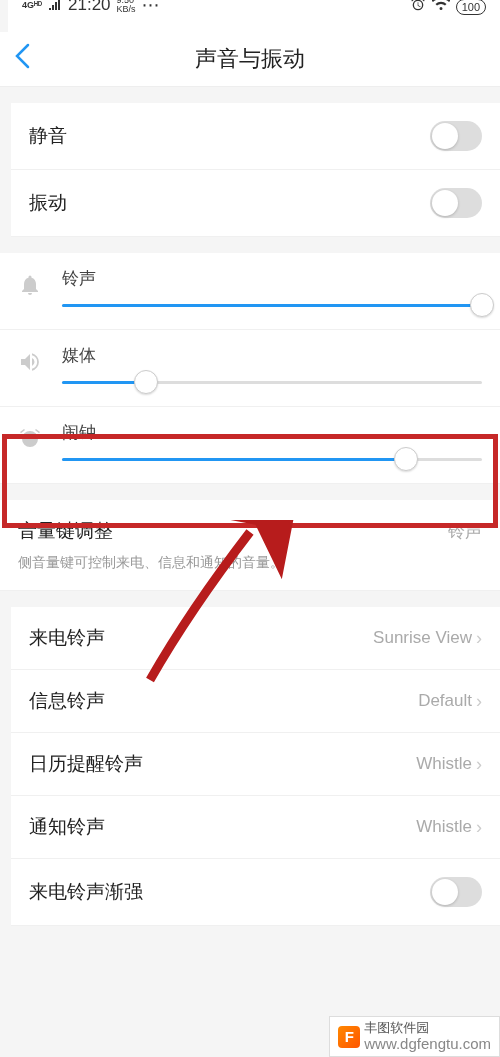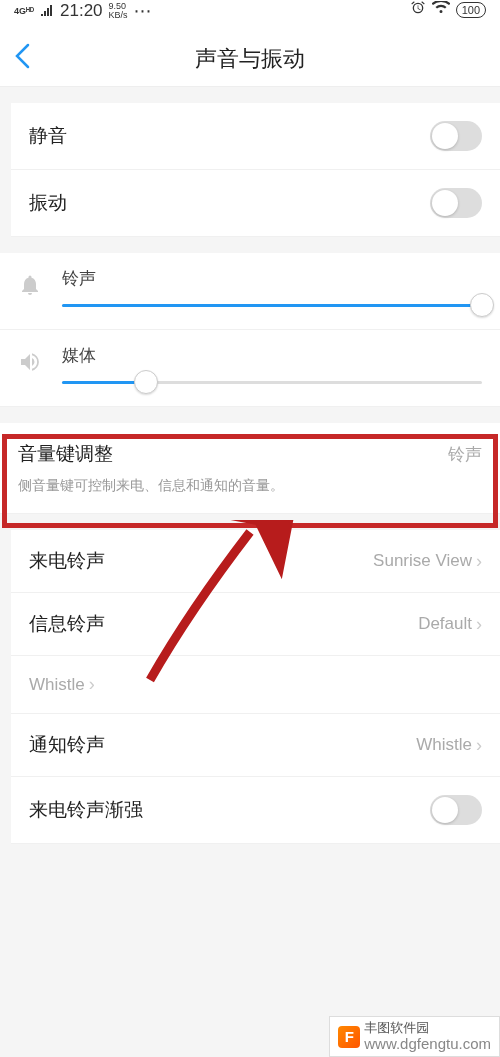--- a/index.html
+++ b/index.html
@@ -8,25 +8,26 @@
       background: #f5f5f5;
       width: 500px;
       height: 1057px;
       overflow: hidden;
       position: relative;
     }
     .status-bar {
       height: 32px;
       background: #fff;
       display: flex;
-      align-items: flex-start;
+      align-items: flex-end;
       justify-content: space-between;
-      padding: 0 14px;
+      padding: 16px 14px;
       font-size: 13px;
       color: #333;
+      margin-left: 8px;
     }
     .status-left { display: flex; align-items: center; gap: 6px; }
     .status-right { display: flex; align-items: center; gap: 6px; }
     .network-badge { font-size: 9px; font-weight: bold; }
     .time { font-size: 17px; font-weight: 500; }
     .speed { font-size: 9px; line-height: 1; }
     .dots { font-size: 18px; letter-spacing: 1px; }
     .battery-box {
       border: 1.5px solid #333;
       border-radius: 8px;
@@ -265,20 +266,34 @@
         </svg>
     </div>
     <div class="slider-content">
       <div class="slider-label">媒体</div>
       <div class="slider-track">
         <div class="slider-fill" style="width:20%"></div>
         <div class="slider-thumb" style="left:20%"></div>
       </div>
     </div>
   </div>
+  <div class="slider-row">
+    <div class="slider-icon">
+      <svg width="24" height="24" viewBox="0 0 24 24">
+          <path d="M12 4a8 8 0 100 16 8 8 0 000-16zm.5 4h-1v5l4 2 .5-.8-3.5-2V8zM6 2L2 5l1 1.2L7 3 6 2zm12 0l-1 1 4 3.2L22 5l-4-3z" fill="#ccc"></path>
+        </svg>
+    </div>
+    <div class="slider-content">
+      <div class="slider-label">闹钟</div>
+      <div class="slider-track">
+        <div class="slider-fill" style="width:82%"></div>
+        <div class="slider-thumb" style="left:82%"></div>
+      </div>
+    </div>
+  </div>
 </div>
 
 <div class="highlight-box"></div>
 <svg class="arrow-svg" width="180" height="170">
   <defs>
     <marker id="ah" markerWidth="12" markerHeight="12" refX="2" refY="6" orient="auto">
       <path d="M0,0 L12,6 L0,12 L3,6 z" fill="#b71c1c"></path>
     </marker>
   </defs>
   <path d="M30,160 Q70,90 130,12" stroke="#b71c1c" stroke-width="9" fill="none" marker-end="url(#ah)"></path>
@@ -297,20 +312,21 @@
 <div id="items-container">
     <div class="row">
       <span class="row-label">来电铃声</span>
       <span class="row-value">Sunrise View <span class="chevron">›</span></span>
     </div>
     <div class="row">
       <span class="row-label">信息铃声</span>
       <span class="row-value">Default <span class="chevron">›</span></span>
     </div>
     <div class="row">
+      <span class="row-label">日历提醒铃声</span>
       <span class="row-value">Whistle <span class="chevron">›</span></span>
     </div>
     <div class="row">
       <span class="row-label">通知铃声</span>
       <span class="row-value">Whistle <span class="chevron">›</span></span>
     </div>
   </div>
 
 <div class="row">
   <span class="row-label">来电铃声渐强</span>

